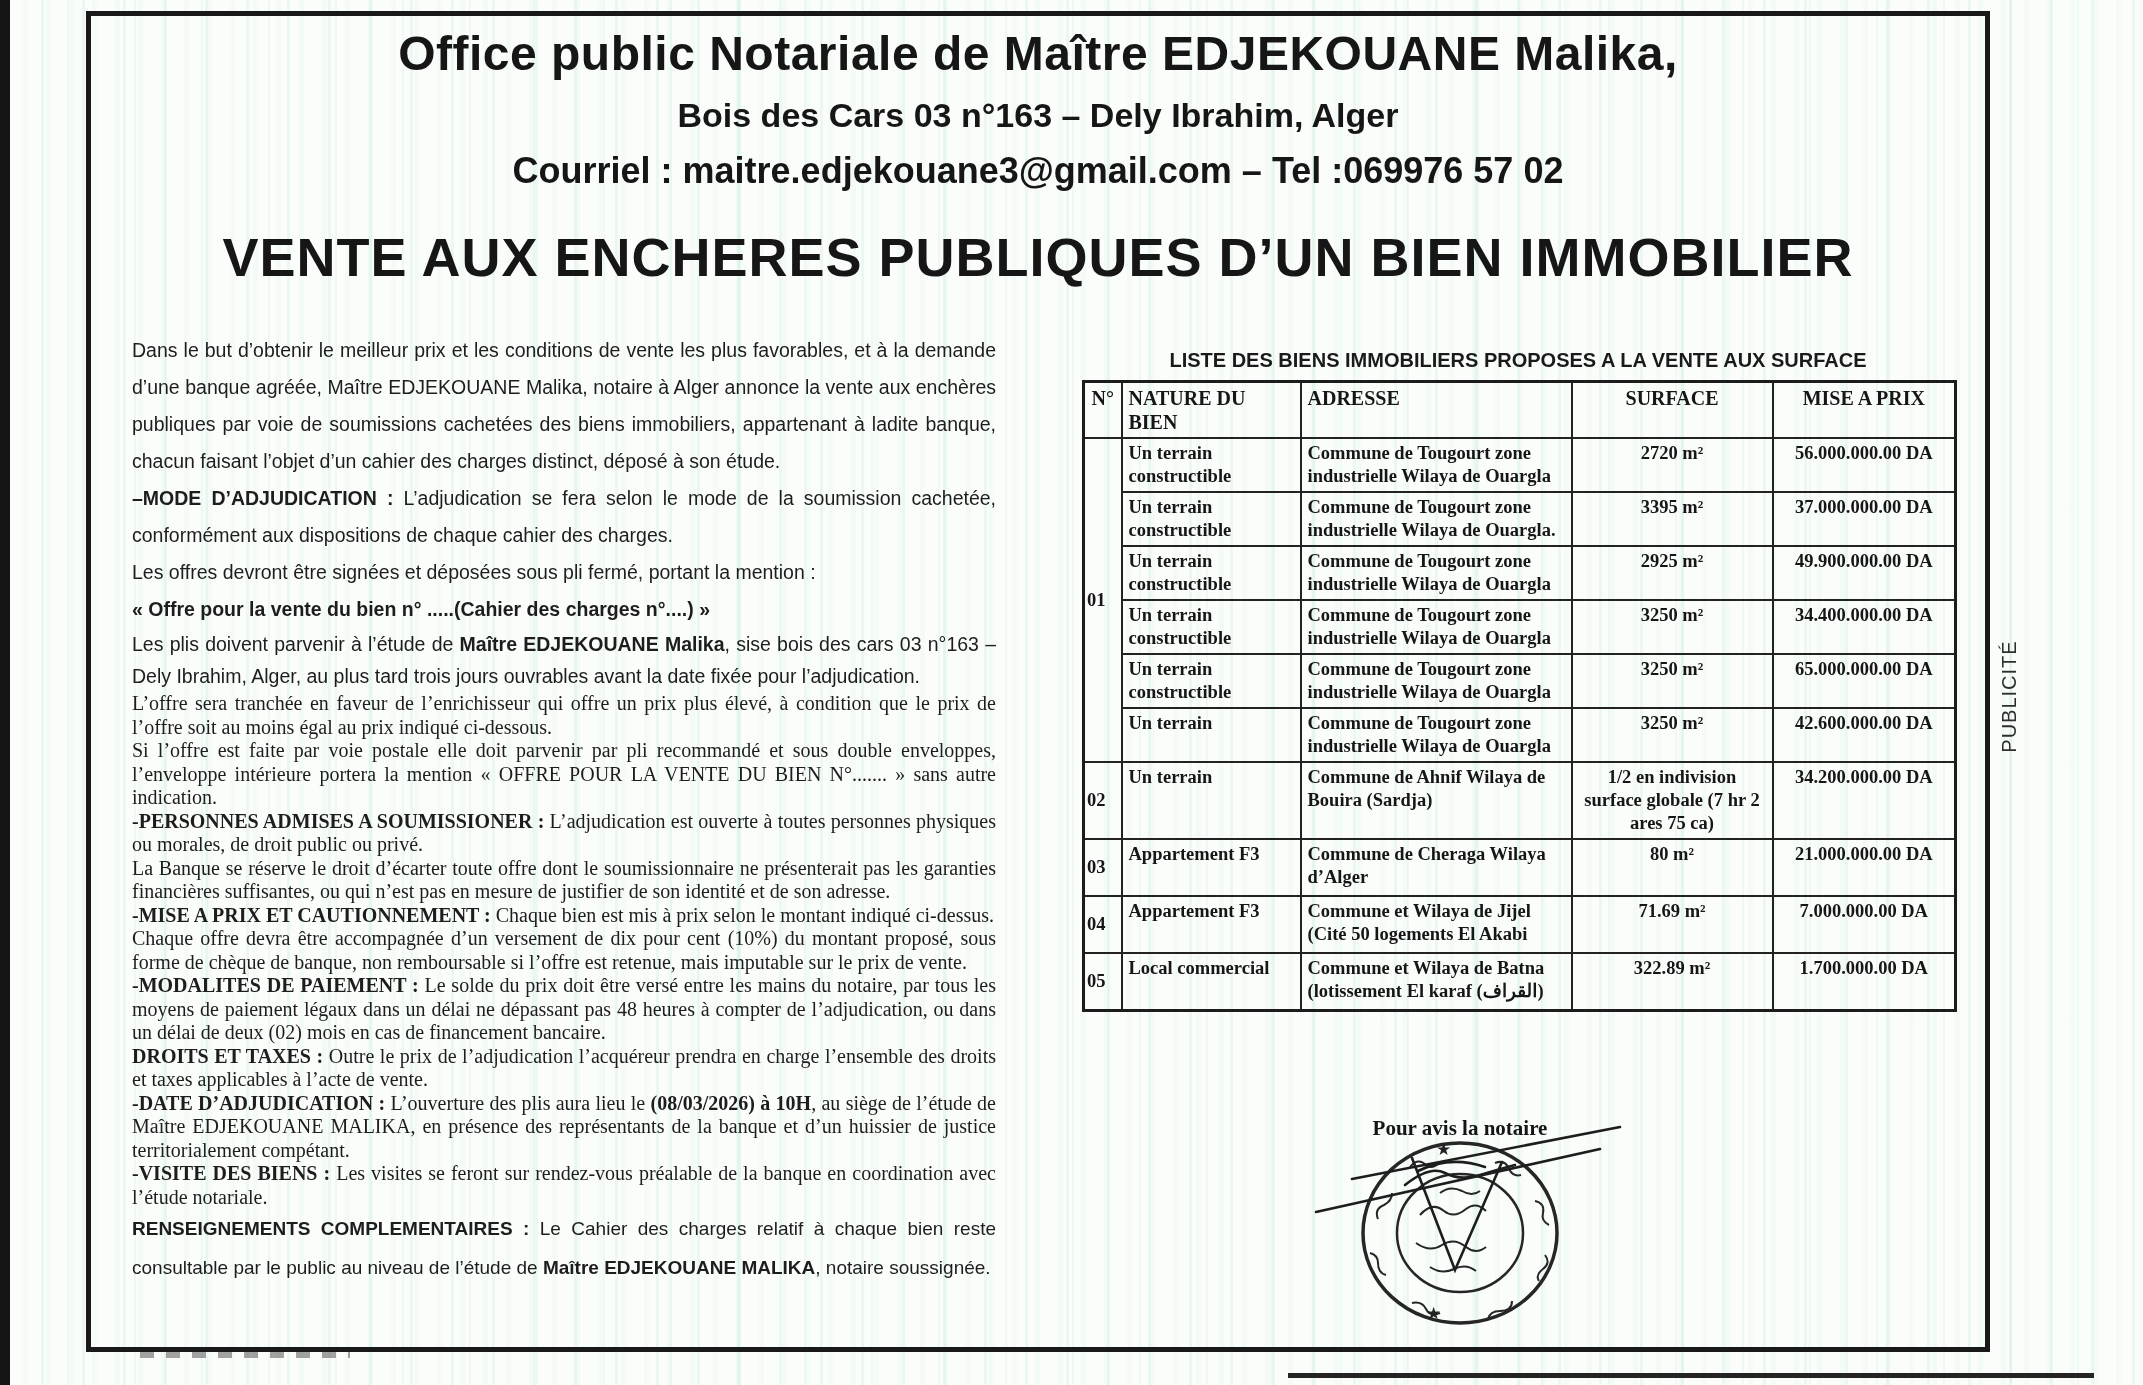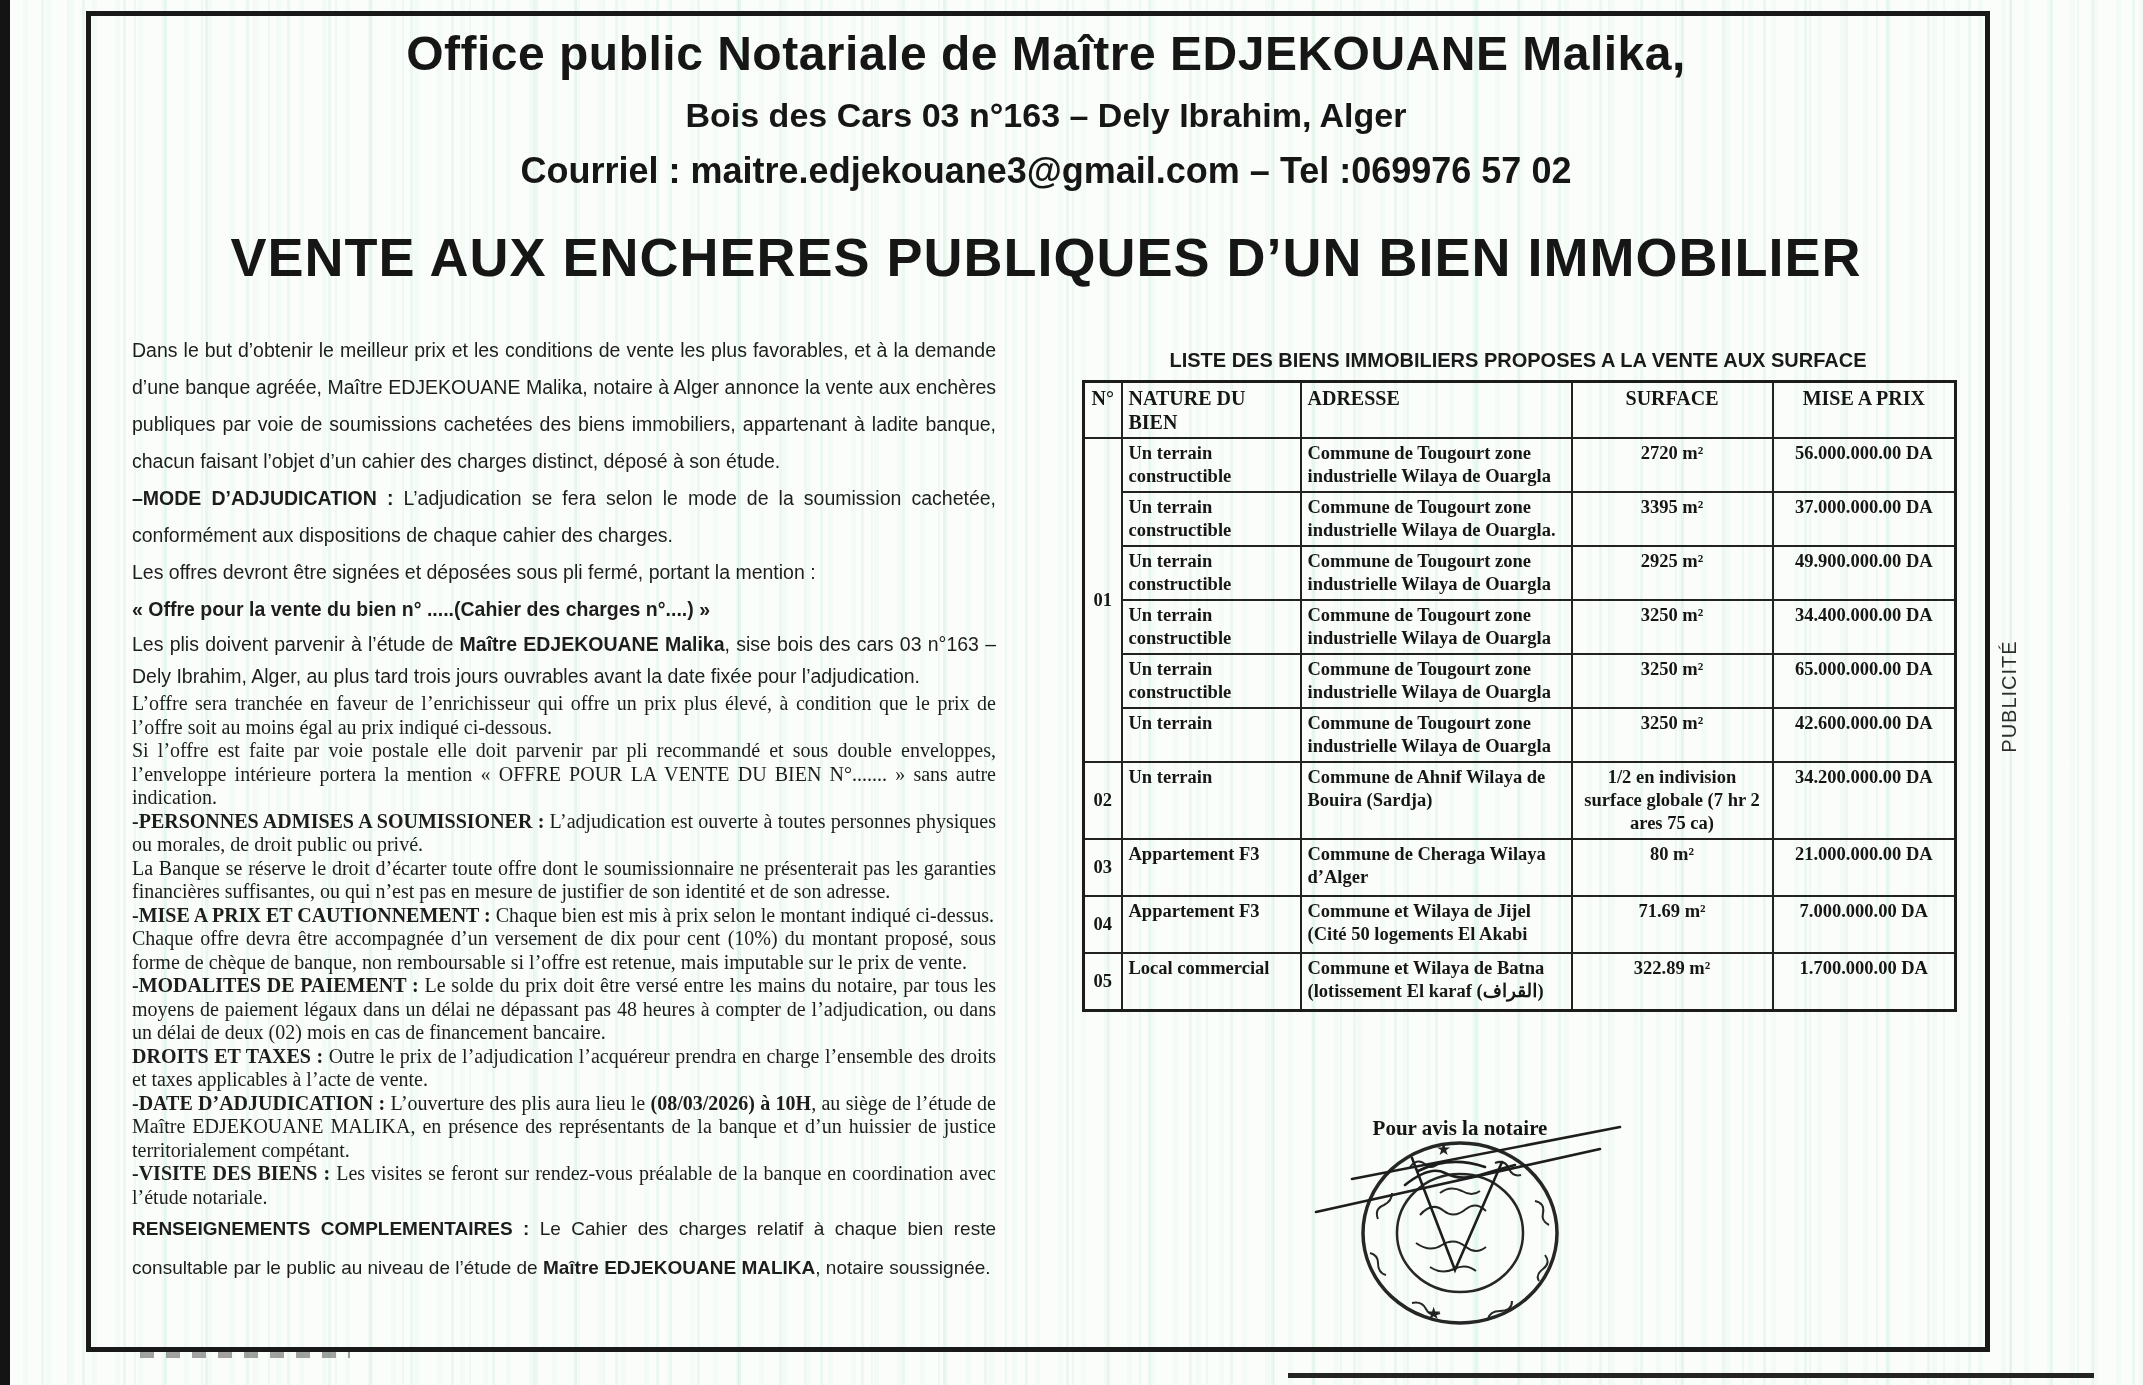--- a/index.html
+++ b/index.html
@@ -8,42 +8,42 @@
     background-color:#fbfdfb;
     background-image:
       repeating-linear-gradient(90deg, rgba(120,210,165,.12) 0 3px, transparent 3px 41px),
       repeating-linear-gradient(90deg, rgba(100,205,190,.09) 0 2px, transparent 2px 67px),
       repeating-linear-gradient(90deg, rgba(150,225,175,.07) 0 5px, transparent 5px 23px);
     font-family:"Liberation Sans",sans-serif;color:#1b1b1b;
   }
   .abs{position:absolute;}
   .scanner-strip{left:0;top:0;width:10px;height:1385px;background:#141414;}
   .frame{left:86px;top:11px;width:1894px;height:1331px;border:5px solid #191919;overflow:hidden;background:transparent;}
-  .hline{left:86px;width:1904px;text-align:center;font-weight:bold;color:#161616;white-space:nowrap;padding-left:8px;}
+  .hline{left:86px;width:1904px;text-align:center;font-weight:bold;color:#161616;white-space:nowrap;}
   .h1{top:26px;font-size:48px;letter-spacing:.5px;}
   .h2{top:96px;font-size:34px;}
   .h3{top:150px;font-size:36px;}
   .h4{top:226px;font-size:54px;letter-spacing:1px;}
   
   .leftcol{left:132px;top:332px;width:864px;}
   .leftcol p{margin:0;text-align:justify;color:#1d1d1d;}
   .p-sans{font-family:"Liberation Sans",sans-serif;font-size:19.5px;line-height:37px;}
   .p-tight{line-height:32px;}
   .p-serif{font-family:"Liberation Serif",serif;font-size:20px;line-height:23.5px;}
   .p-end{font-family:"Liberation Sans",sans-serif;font-size:19px;line-height:39px;}
   
   .tbl-title{left:1082px;top:349px;width:872px;text-align:center;font-weight:bold;font-size:20px;color:#1a1a1a;}
   table.proptable{left:1082px;top:380px;width:872px;border-collapse:collapse;table-layout:fixed;
     font-family:"Liberation Serif",serif;font-weight:bold;color:#161616;position:absolute;}
   .proptable{border:3px solid #1c1c1c;}
   .proptable th,.proptable td{border:2px solid #222;padding:3px 6px;vertical-align:top;font-size:18.5px;line-height:23px;}
   .proptable th{font-size:20px;line-height:24px;text-align:left;}
   .proptable th:nth-child(1),.proptable th:nth-child(4),.proptable th:nth-child(5){text-align:center;}
   .proptable td.c{text-align:center;}
-  .proptable td.no{vertical-align:middle;text-align:center;padding:16px 2px;}
+  .proptable td.no{vertical-align:middle;text-align:left;padding:16px 2px;}
   
   .stamp-caption{left:1330px;top:1116px;width:260px;text-align:center;font-family:"Liberation Serif",serif;
     font-weight:bold;font-size:21px;color:#151515;}
   .stamp-wrap{left:1290px;top:1115px;width:340px;height:235px;}
   
   .publicite{left:1990px;top:616px;width:38px;height:160px;display:flex;align-items:center;justify-content:center;}
   .publicite span{transform:rotate(-90deg);white-space:nowrap;font-size:20px;letter-spacing:1px;color:#2e2e2e;}
   .ad-edge{left:1288px;top:1373px;width:806px;height:5px;background:#242424;}
   .smudge{left:140px;top:1352px;width:210px;height:6px;opacity:.45;
     background:repeating-linear-gradient(90deg,#333 0 14px,transparent 14px 26px);}

